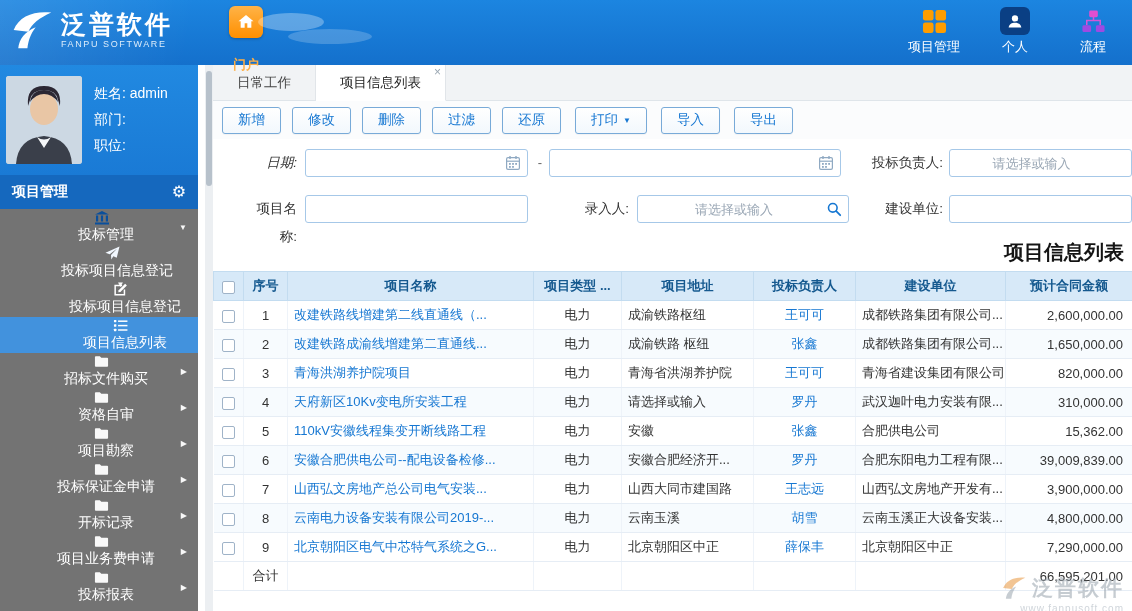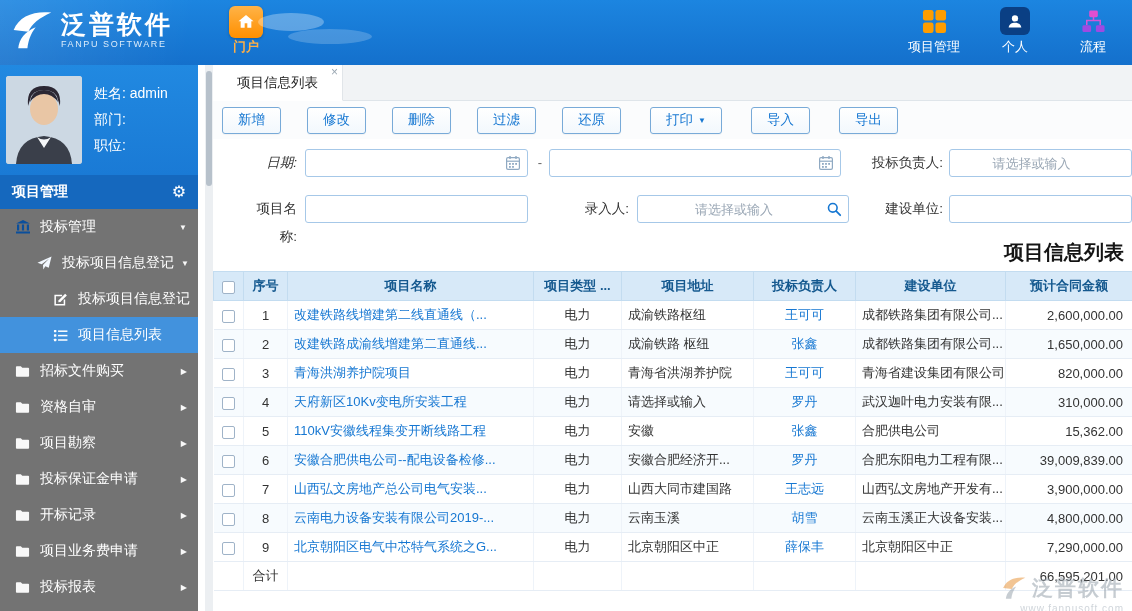--- a/index.html
+++ b/index.html
@@ -12,42 +12,42 @@
     background:linear-gradient(180deg,#1c85e0 0%,#1470cc 100%); z-index:6; }
   .topbar::before { content:""; position:absolute; left:0; top:0; width:250px; height:65px;
     background:linear-gradient(100deg,rgba(255,255,255,.10),rgba(255,255,255,0) 75%); }
   .brand { position:absolute; left:10px; top:9px; display:flex; align-items:center; gap:7px; }
   .brand-title { font-size:25px; font-weight:bold; color:#fff; letter-spacing:3px; line-height:1.05; }
   .brand-sub { font-size:9px; color:#dcecfa; letter-spacing:1.6px; margin-top:2px; }
   .portal { position:absolute; left:224px; top:6px; width:44px; text-align:center; cursor:pointer; }
   .portal-icon { width:34px; height:32px; margin:0 auto; border-radius:6px;
     background:linear-gradient(180deg,#ffb347,#ff8f00); display:flex; align-items:center; justify-content:center;
     box-shadow:0 1px 3px rgba(0,0,0,.25); }
-  .portal-label { margin-top:0; font-size:13px; font-weight:bold; color:#ffaf45; }
+  .portal-label { margin-top:18px; font-size:13px; font-weight:bold; color:#ffaf45; }
   .cloud { position:absolute; border-radius:50%; background:rgba(255,255,255,.30); }
   .cloud1 { left:258px; top:13px; width:66px; height:18px; }
   .cloud2 { left:288px; top:29px; width:84px; height:15px; background:rgba(255,255,255,.20); }
   .top-nav { position:absolute; right:16px; top:7px; display:flex; gap:32px; }
   .top-nav-item { display:flex; flex-direction:column; align-items:center; gap:3px; min-width:46px; cursor:pointer; }
   .nav-icon { height:28px; display:flex; align-items:center; justify-content:center; }
   .person-box { width:30px; height:28px; background:#0a3f84; border-radius:6px; }
   .nav-label { font-size:13px; color:#fff; white-space:nowrap; }
 
   
   .sidebar { position:absolute; left:0; top:65px; width:198px; height:546px; background:#737373; z-index:4; }
   .user-panel { height:110px; background:linear-gradient(180deg,#2189e1,#1a7ad5);
     display:flex; padding:11px 8px 0 6px; gap:12px; }
   .avatar { width:76px; height:88px; border-radius:3px; overflow:hidden; flex:none;
     background:linear-gradient(160deg,#dde7f1,#aebecd); }
   .user-info { color:#fff; font-size:14px; line-height:26px; padding-top:4px; white-space:nowrap; }
   .sidebar-header { height:34px; background:#1568be; color:#fff; font-size:14px; font-weight:bold;
     display:flex; align-items:center; justify-content:space-between; padding:0 12px; }
   .gear { font-size:16px; line-height:1; cursor:pointer; font-family:"DejaVu Sans",sans-serif; }
   .menu-item { position:relative; height:36px; display:flex; align-items:center; color:#fff;
-    font-size:14px; cursor:pointer; white-space:nowrap; }
+    font-size:14px; cursor:pointer; white-space:nowrap;flex-direction:column; }
   .menu-item.lvl1 { padding-left:14px; }
   .menu-item.lvl2 { padding-left:36px; }
   .menu-item.lvl3 { padding-left:52px; }
   .menu-item.active { background:#4292dd; }
   .mi-icon { width:17px; height:17px; margin-right:9px; display:flex; align-items:center; justify-content:center; flex:none; }
   .caret { font-size:8px; color:rgba(255,255,255,.95); position:absolute; right:11px; top:50%; transform:translateY(-50%); }
   .menu-item.lvl2 .caret { position:static; transform:none; margin-left:7px; }
   .side-scroll { position:absolute; left:205px; top:65px; width:8px; height:546px; background:#eceff2; z-index:5; }
   .side-scroll .thumb { position:absolute; left:1px; top:6px; width:6px; height:115px; background:#b7c1cb; border-radius:3px; }
 
@@ -55,21 +55,21 @@
   .main { position:absolute; left:213px; top:65px; width:919px; height:546px; background:#fff; }
 
   .tabbar { position:absolute; left:0; top:0; right:0; height:36px; background:#f1f3f5;
     border-bottom:1px solid #dfe5ea; display:flex; }
   .tab { position:relative; padding:0 24px; display:flex; align-items:center; font-size:13.5px;
     color:#444; border-right:1px solid #e1e5e9; cursor:pointer; }
   .tab.active { background:#fff; color:#222; margin-bottom:-1px; border-bottom:1px solid #fff; }
   .tab-close { position:absolute; top:1px; right:4px; font-size:12px; color:#9aa7b2; line-height:1; cursor:pointer; }
 
   .toolbar { position:absolute; left:0; top:36px; right:0; height:38px; background:#fbfcfd;
-    display:flex; align-items:center; padding-left:9px; gap:26px; }
+    display:flex; align-items:center; padding-left:9px; gap:11px; }
   .tool-btn { height:27px; padding:0 15px; display:inline-flex; align-items:center; gap:5px;
     background:linear-gradient(180deg,#ffffff,#f2f8fd); border:1px solid #78aad8; border-radius:3px;
     color:#1677d2; font-size:13.5px; cursor:pointer; box-shadow:0 1px 1px rgba(0,0,0,.04); }
   .tool-btn:nth-child(n+6) { margin-left:3px; }
   .btn-caret { font-size:8px; }
 
   .filter-panel { position:absolute; left:0; top:74px; right:0; height:92px; background:#fff; }
   .f-label { position:absolute; height:28px; line-height:28px; font-size:13.5px; color:#333; text-align:right; }
   .f-dash { position:absolute; height:28px; line-height:28px; color:#666; text-align:center; }
   .f-input { position:absolute; height:28px; border:1px solid #a6c8e8; border-radius:3px; background:#fff; }
@@ -304,20 +304,23 @@
       </div>
     </div>
 </div>
 <div class="side-scroll">
   <div class="thumb"></div>
 </div>
 
 <div class="main">
 
   <div class="tabbar" id="tabbar">
+      <div class="tab">
+        <span>日常工作</span>
+      </div>
       <div class="tab active">
         <span>项目信息列表</span>
         <span class="tab-close">×</span>
       </div>
     </div>
 
   <div class="toolbar" id="toolbar">
       <button class="tool-btn">
         <span>新增</span>
       </button>

